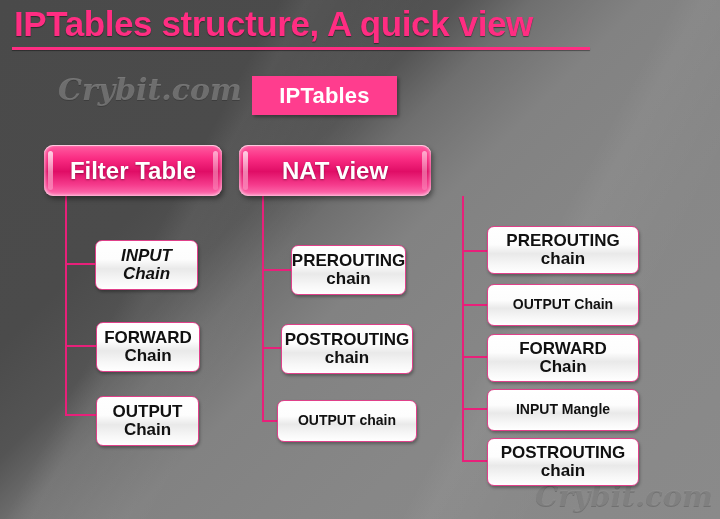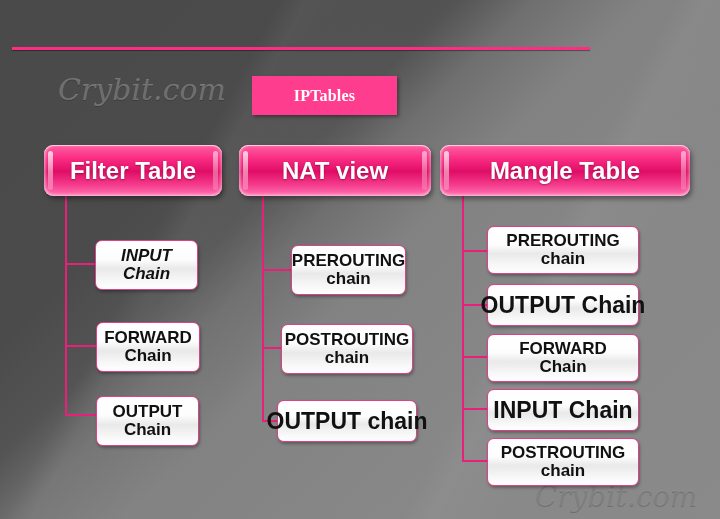--- a/index.html
+++ b/index.html
@@ -67,42 +67,42 @@
 
   
   .watermark {
     font-family: "DejaVu Serif", serif;
     font-style: italic;
     color: rgba(225,225,225,0.30);
     text-shadow: 0 1px 0 rgba(0,0,0,0.18);
     white-space: nowrap;
     z-index: 2;
     user-select: none;
+    font-weight: bold;
   }
   #watermark-top { left: 58px; top: 72px; font-size: 30px; }
   #watermark-bottom { left: 535px; top: 479px; font-size: 29px; color: rgba(150,150,150,0.42); }
 
   
   #root-box {
     left: 252px;
     top: 76px;
     width: 145px;
     height: 39px;
     background: #ff3d8e;
     display: flex;
     align-items: center;
     justify-content: center;
     box-shadow: 2px 2px 3px rgba(0,0,0,0.35);
   }
   #root-box span {
     color: #ffffff;
-    font-size: 16px;
+    font-size: 22px;
     font-weight: bold;
     letter-spacing: 0.2px;
-    font-family: Liberation Serif, serif;
   }
 
   
   .table-box {
     position: absolute;
     height: 51px;
     border-radius: 9px;
     display: flex;
     align-items: center;
     justify-content: center;
@@ -171,37 +171,38 @@
     justify-content: center;
     color: #111111;
     font-weight: bold;
     line-height: 1.08;
     text-align: center;
     z-index: 4;
   }
   .chain-box .l1, .chain-box .l2 { display: block; white-space: nowrap; }
   .chain-box.two-line .l1 { font-size: 17px; }
   .chain-box.two-line .l2 { font-size: 17px; }
-  .chain-box.one-line .l1 { font-size: 23px; }
+  .chain-box.one-line .l1 { font-size: 14px; }
   .chain-box .l2:empty { display: none; }
 
   
   .conn-v, .conn-h {
     position: absolute;
     background: #e8207a;
     z-index: 2;
   }
   .conn-v { width: 2px; }
   .conn-h { height: 2px; }
 </style>
 </head>
 <body>
 
 <div id="slide">
 
+  <div class="layer" id="title">IPTables structure, A quick view</div>
   <div class="layer" id="title-rule"></div>
 
   <div class="layer watermark" id="watermark-top">Crybit.com</div>
   <div class="layer watermark" id="watermark-bottom">Crybit.com</div>
 
   <div class="layer" id="root-box">
     <span>IPTables</span>
   </div>
 
   <div class="table-box" id="table-filter">
@@ -239,44 +240,41 @@
   </div>
   <div class="chain-box two-line" style="left:281px; top:324px; width:130px; height:48px;">
     <span class="l1">POSTROUTING</span>
     <span class="l2">chain</span>
   </div>
   <div class="chain-box one-line" style="left:277px; top:400px; width:138px; height:40px;">
     <span class="l1">OUTPUT chain</span>
 
   </div>
 
-  <div class="table-box" id="table-mangle">
-    <span>Mangle Table</span>
-  </div>
   <div class="conn-v" style="left:462px; top:196px; height:266px;"></div>
   <div class="conn-h" style="left:462px; top:250px; width:26px;"></div>
   <div class="conn-h" style="left:462px; top:304px; width:26px;"></div>
   <div class="conn-h" style="left:462px; top:356px; width:26px;"></div>
   <div class="conn-h" style="left:462px; top:408px; width:26px;"></div>
   <div class="conn-h" style="left:462px; top:460px; width:26px;"></div>
 
   <div class="chain-box two-line" style="left:487px; top:226px; width:150px; height:46px;">
     <span class="l1">PREROUTING</span>
     <span class="l2">chain</span>
   </div>
   <div class="chain-box one-line" style="left:487px; top:284px; width:150px; height:40px;">
     <span class="l1">OUTPUT Chain</span>
 
   </div>
   <div class="chain-box two-line" style="left:487px; top:334px; width:150px; height:46px;">
     <span class="l1">FORWARD</span>
     <span class="l2">Chain</span>
   </div>
   <div class="chain-box one-line" style="left:487px; top:389px; width:150px; height:40px;">
-    <span class="l1">INPUT Chain</span>
+    <span class="l1">INPUT Mangle</span>
 
   </div>
   <div class="chain-box two-line" style="left:487px; top:438px; width:150px; height:46px;">
     <span class="l1">POSTROUTING</span>
     <span class="l2">chain</span>
   </div>
 
 </div>
 
 </body></html>

